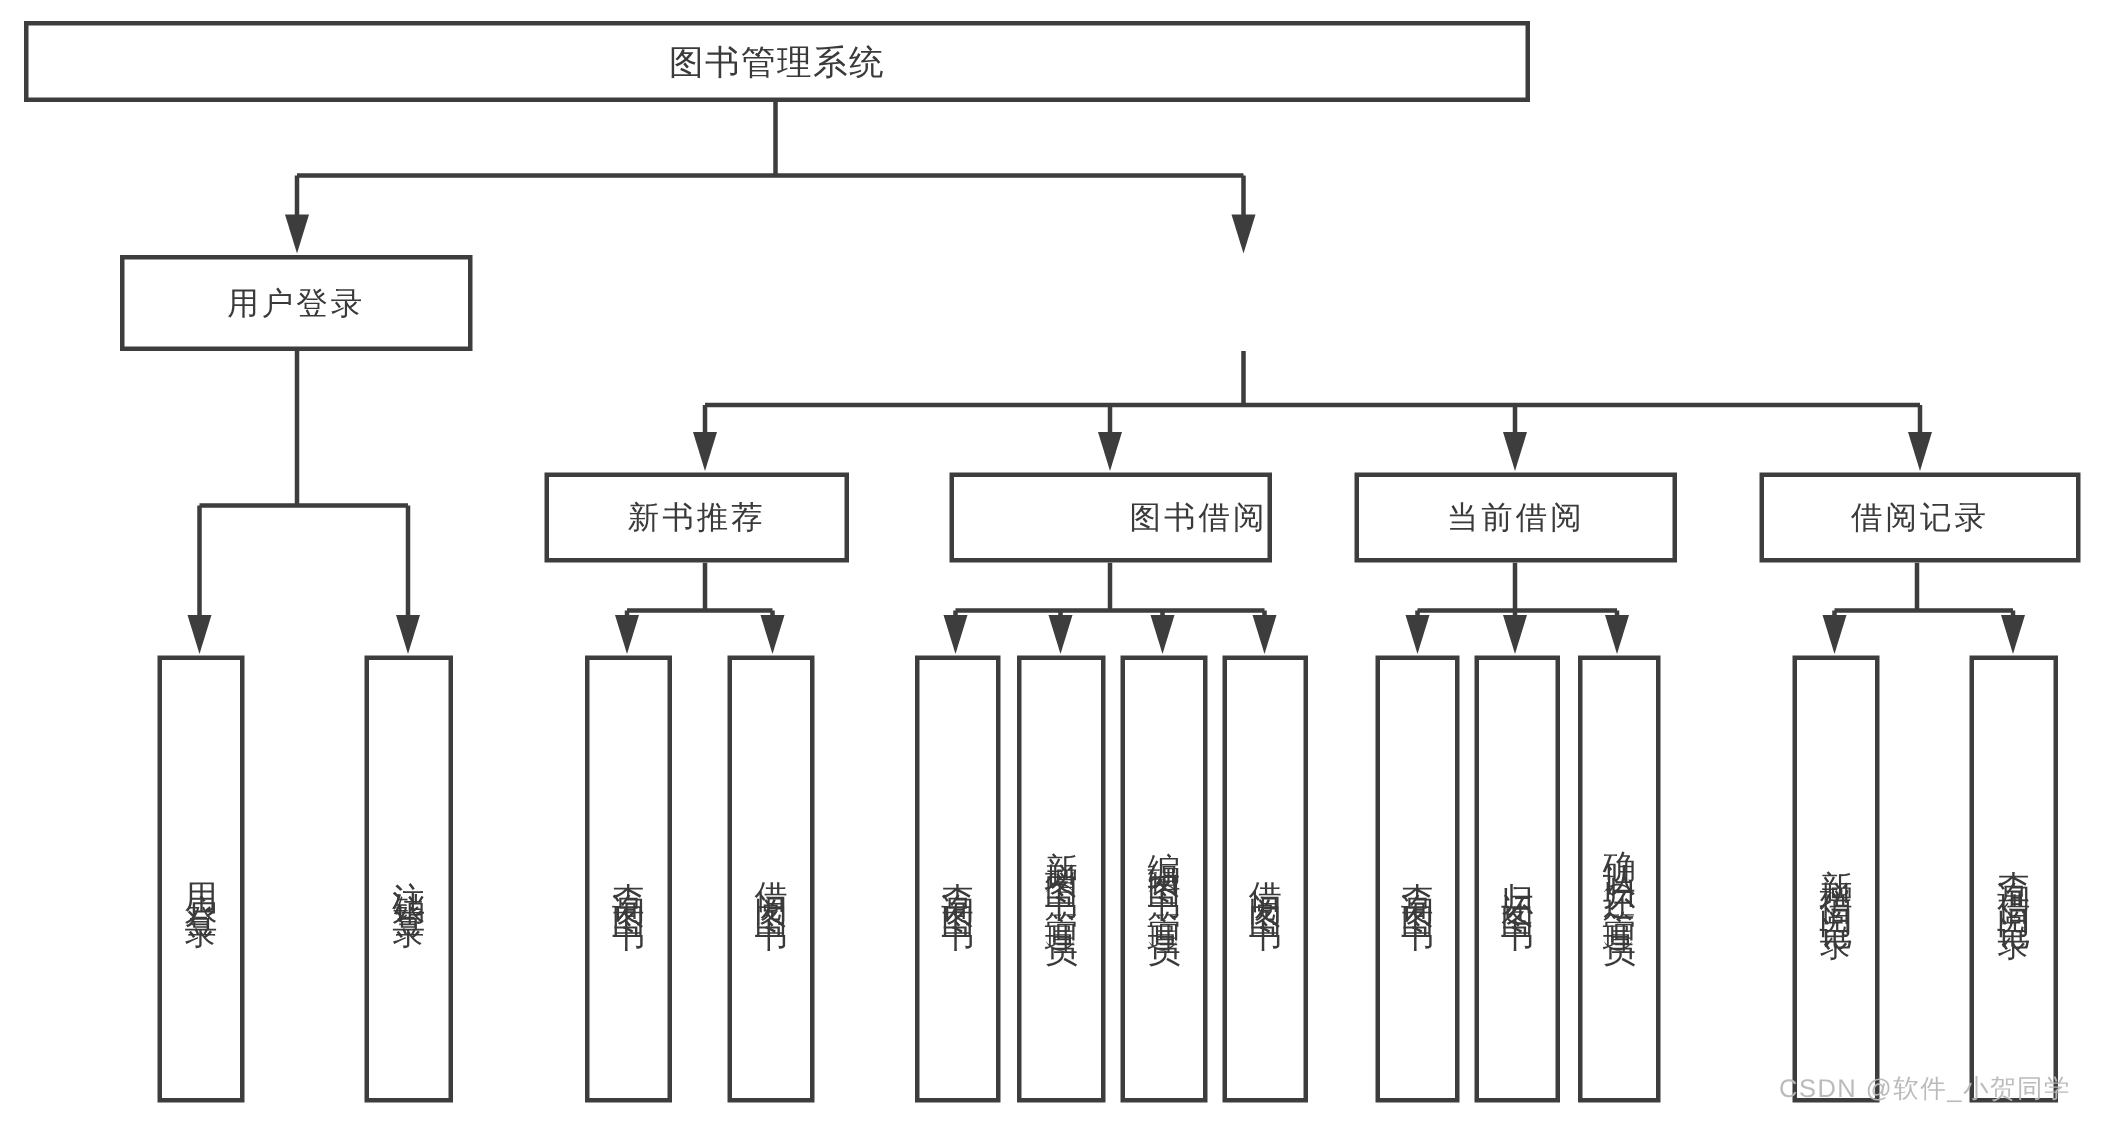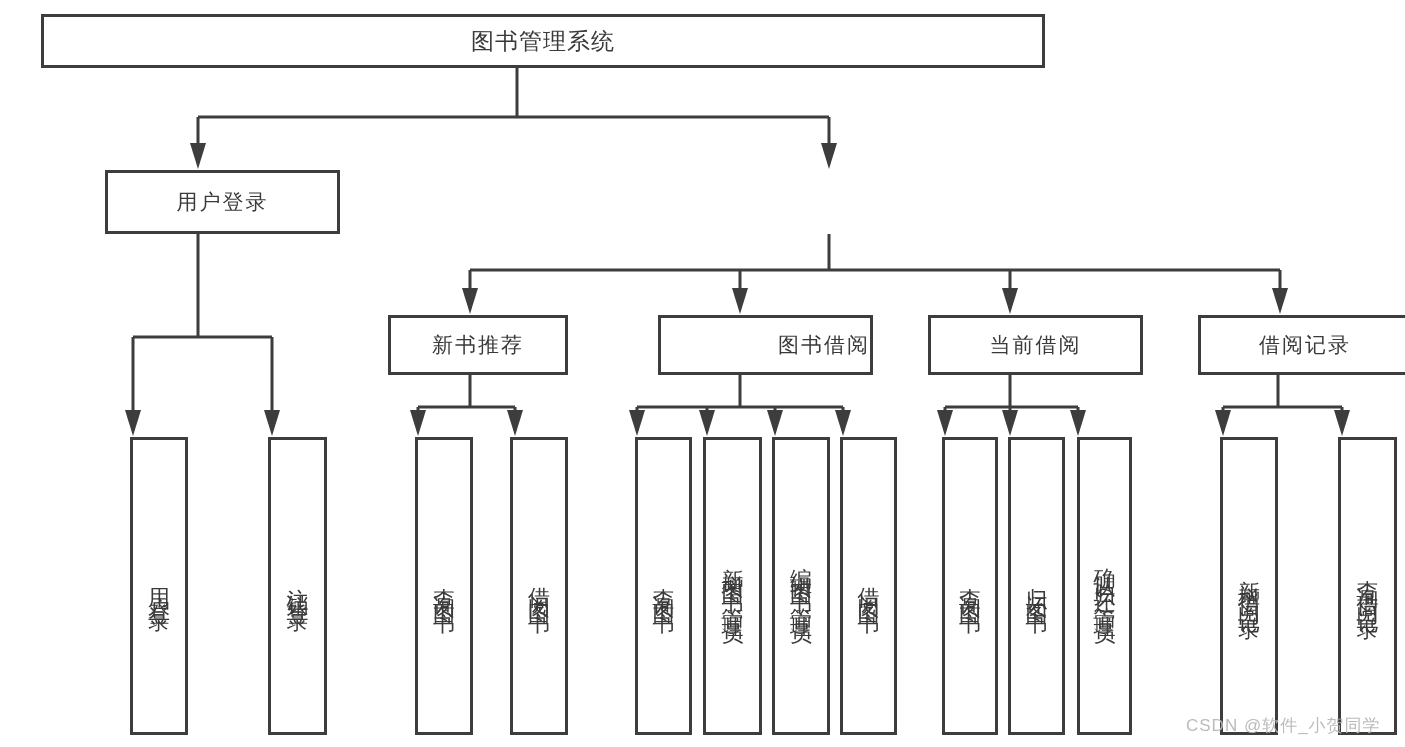--- a/index.html
+++ b/index.html
@@ -1,20 +1,20 @@
 <!DOCTYPE html>
 <html><head>
 <meta charset="utf-8">
 <style>
   html,body{margin:0;padding:0;background:#ffffff;width:1405px;height:747px;overflow:hidden;
             font-family:"Liberation Sans","DejaVu Sans",sans-serif;}
   #canvas{position:relative;width:1405px;height:747px;background:#ffffff;}
   #wires{position:absolute;left:0;top:0;z-index:1;}
   .box{position:absolute;background:#ffffff;border:3px solid #3d3d3d;box-sizing:border-box;
-       display:flex;align-items:center;justify-content:center;color:#3a3a3a;z-index:2;margin-left:25px;}
+       display:flex;align-items:center;justify-content:center;color:#3a3a3a;z-index:2;}
   .root-box{font-size:23px;letter-spacing:1px;}
   .l2-box,.l3-box{font-size:21px;letter-spacing:2px;}
   .leaf-box{top:437px;height:298px;}
   .vlabel{writing-mode:vertical-rl;text-orientation:mixed;font-size:22px;line-height:1;
           letter-spacing:8px;color:#3a3a3a;}
   .watermark{position:absolute;left:1186px;top:714px;z-index:10;font-size:17px;
              color:rgba(183,183,183,0.95);letter-spacing:1px;white-space:nowrap;}
 </style>
 </head>
 <body>
@@ -55,21 +55,21 @@
   </svg>
 
   <div class="box root-box" style="left:16px;top:14px;width:1004px;height:54px;">
     <span>图书管理系统</span>
   </div>
 
   <div class="box l2-box" style="left:80px;top:170px;width:235px;height:64px;">
     <span>用户登录</span>
   </div>
 
-  <div class="box l3-box" style="left:363px;top:315px;width:180px;height:60px;">
+  <div class="box l3-box" style="left:363px;top:315px;width:203px;height:60px;">
     <span>新书推荐</span>
   </div>
   <div class="box l3-box" style="left:633px;top:315px;width:215px;height:60px;justify-content:flex-end;">
     <span>图书借阅</span>
   </div>
   <div class="box l3-box" style="left:903px;top:315px;width:215px;height:60px;">
     <span>当前借阅</span>
   </div>
   <div class="box l3-box" style="left:1173px;top:315px;width:214px;height:60px;">
     <span>借阅记录</span>

